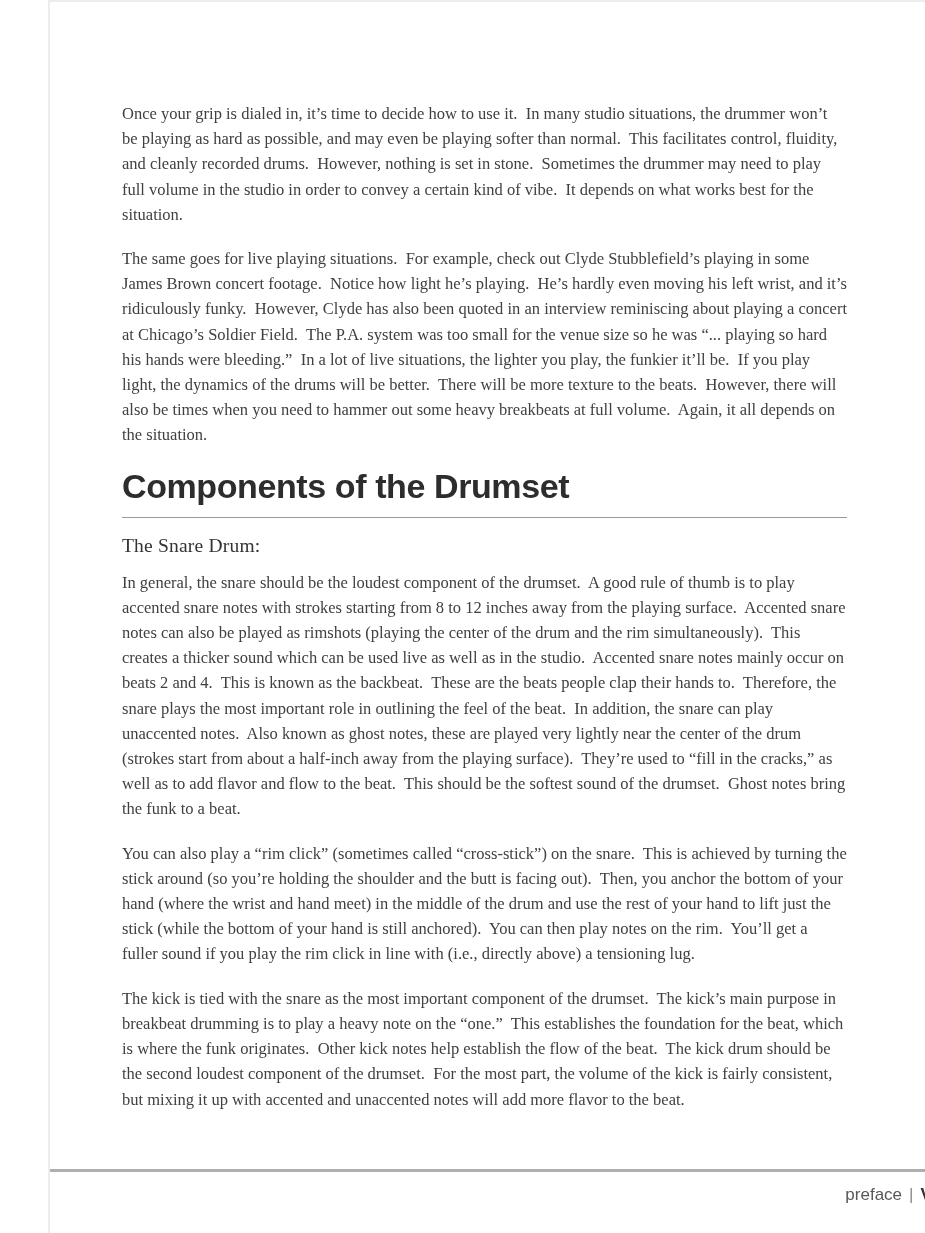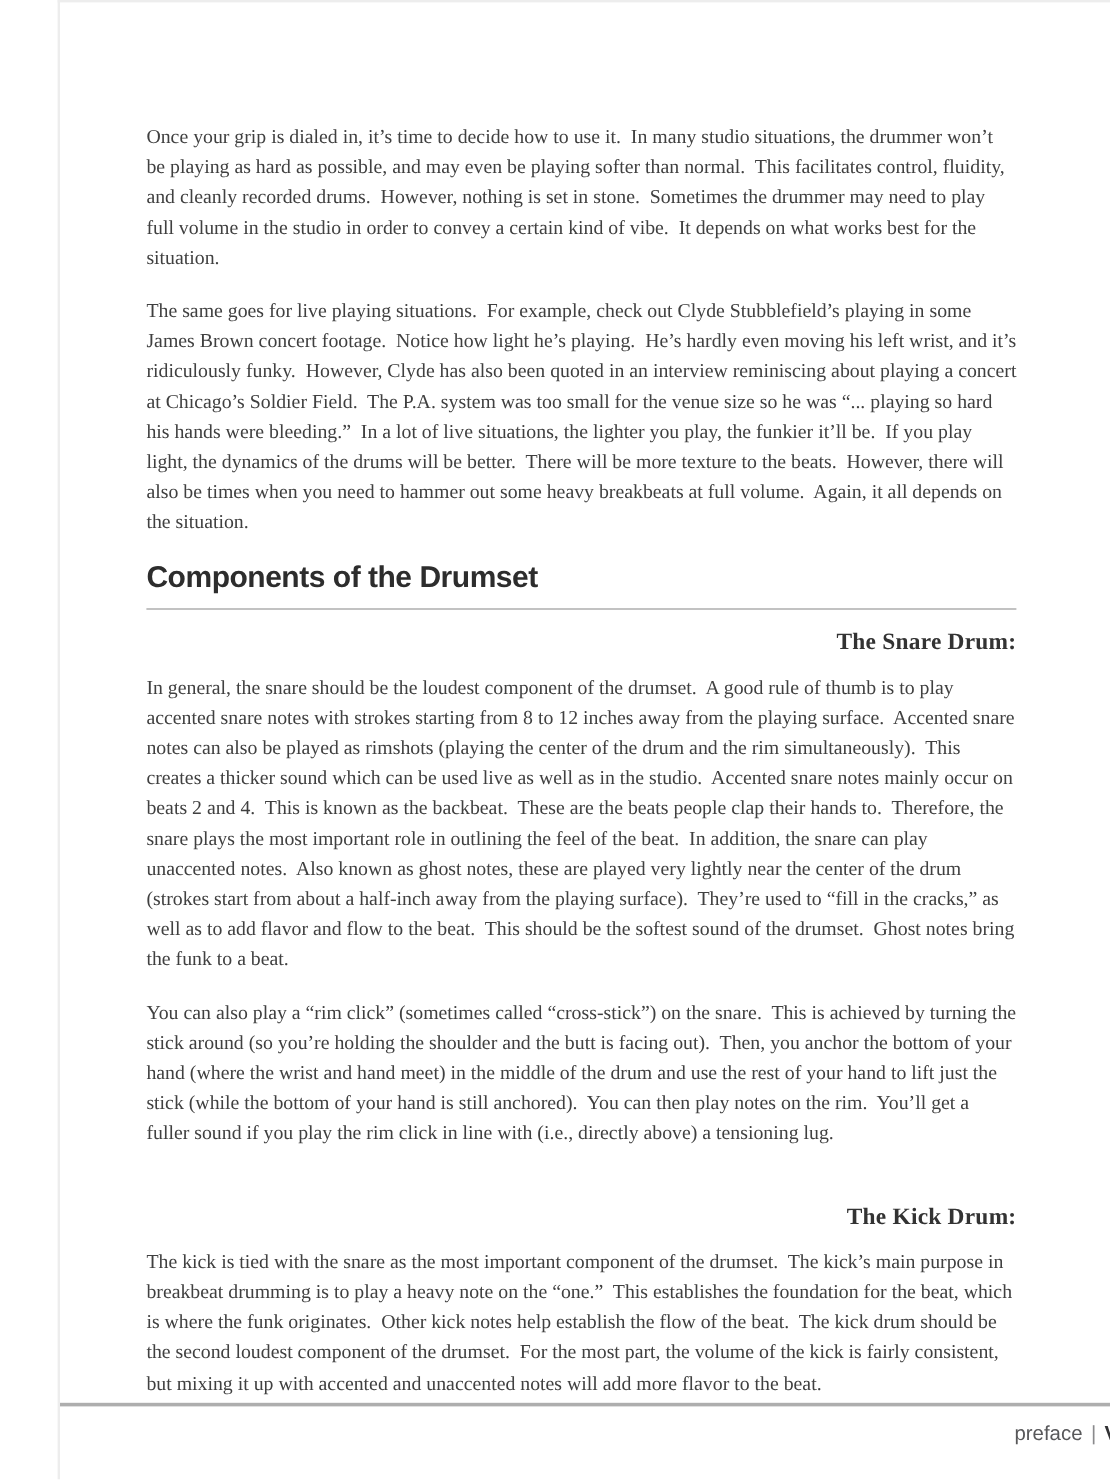--- a/index.html
+++ b/index.html
@@ -35,33 +35,32 @@
     white-space: pre-wrap;
   }
   p.body-text.first {
     margin-top: 99px;
   }
   h1.section-title {
     margin: 12px 0 0 0;
     padding: 0 0 11px 0;
     font-family: "Liberation Sans", sans-serif;
     font-weight: 700;
-    font-size: 25px;
+    font-size: 34px;
     letter-spacing: -0.4px;
     color: #2d2d2d;
     border-bottom: 1px solid #9a9a9a;
   }
   h2.subsection-title {
     margin: 17px 0 13px 0;
     font-family: "Liberation Serif", serif;
-    font-weight: 700;
+    font-weight: 400;
     font-size: 19.5px;
     letter-spacing: 0.2px;
     color: #333333;
-    text-align: right;
   }
   h2.subsection-title.kick {
     margin-top: 47px;
   }
   .page-footer {
     position: absolute;
     left: 0;
     right: 0;
     bottom: 0;
     height: 64px;
@@ -102,21 +101,20 @@
     <p class="body-text">The same goes for live playing situations.  For example, check out Clyde Stubblefield’s playing in some James Brown concert footage.  Notice how light he’s playing.  He’s hardly even moving his left wrist, and it’s ridiculously funky.  However, Clyde has also been quoted in an interview reminiscing about playing a concert at Chicago’s Soldier Field.  The P.A. system was too small for the venue size so he was “... playing so hard his hands were bleeding.”  In a lot of live situations, the lighter you play, the funkier it’ll be.  If you play light, the dynamics of the drums will be better.  There will be more texture to the beats.  However, there will also be times when you need to hammer out some heavy breakbeats at full volume.  Again, it all depends on the situation.</p>
 
     <h1 class="section-title">Components of the Drumset</h1>
 
     <h2 class="subsection-title">The Snare Drum:</h2>
 
     <p class="body-text">In general, the snare should be the loudest component of the drumset.  A good rule of thumb is to play accented snare notes with strokes starting from 8 to 12 inches away from the playing surface.  Accented snare notes can also be played as rimshots (playing the center of the drum and the rim simultaneously).  This creates a thicker sound which can be used live as well as in the studio.  Accented snare notes mainly occur on beats 2 and 4.  This is known as the backbeat.  These are the beats people clap their hands to.  Therefore, the snare plays the most important role in outlining the feel of the beat.  In addition, the snare can play unaccented notes.  Also known as ghost notes, these are played very lightly near the center of the drum (strokes start from about a half-inch away from the playing surface).  They’re used to “fill in the cracks,” as well as to add flavor and flow to the beat.  This should be the softest sound of the drumset.  Ghost notes bring the funk to a beat.</p>
 
     <p class="body-text">You can also play a “rim click” (sometimes called “cross-stick”) on the snare.  This is achieved by turning the stick around (so you’re holding the shoulder and the butt is facing out).  Then, you anchor the bottom of your hand (where the wrist and hand meet) in the middle of the drum and use the rest of your hand to lift just the stick (while the bottom of your hand is still anchored).  You can then play notes on the rim.  You’ll get a fuller sound if you play the rim click in line with (i.e., directly above) a tensioning lug.</p>
 
-    <h2 class="subsection-title kick">The Kick Drum:</h2>
 
     <p class="body-text">The kick is tied with the snare as the most important component of the drumset.  The kick’s main purpose in breakbeat drumming is to play a heavy note on the “one.”  This establishes the foundation for the beat, which is where the funk originates.  Other kick notes help establish the flow of the beat.  The kick drum should be the second loudest component of the drumset.  For the most part, the volume of the kick is fairly consistent, but mixing it up with accented and unaccented notes will add more flavor to the beat.</p>
 
   </main>
 
   <footer class="page-footer">
     <div class="footer-inner">
       <span class="footer-section-label">preface</span><span class="footer-separator">|</span><span class="footer-page-number">VIII</span>
     </div>
   </footer>

